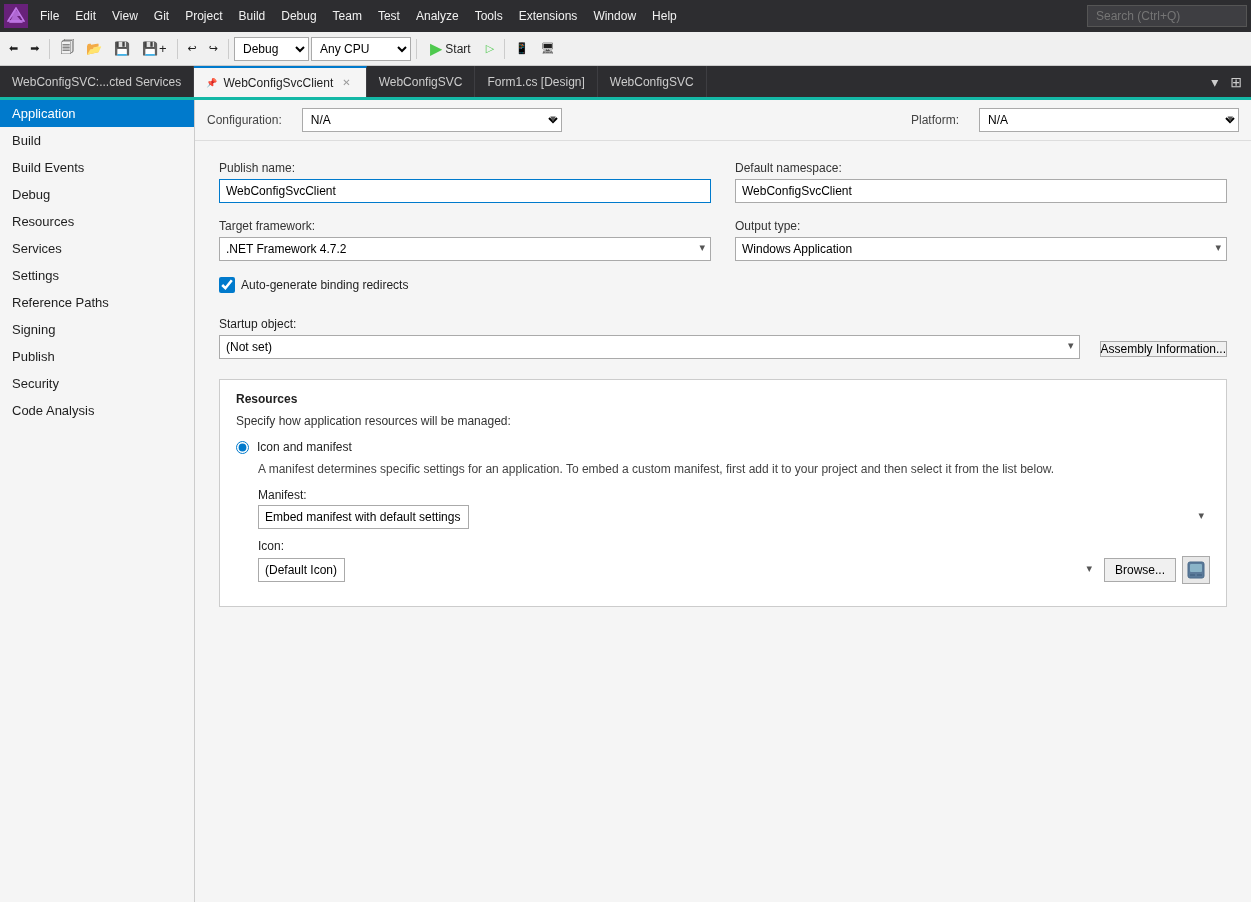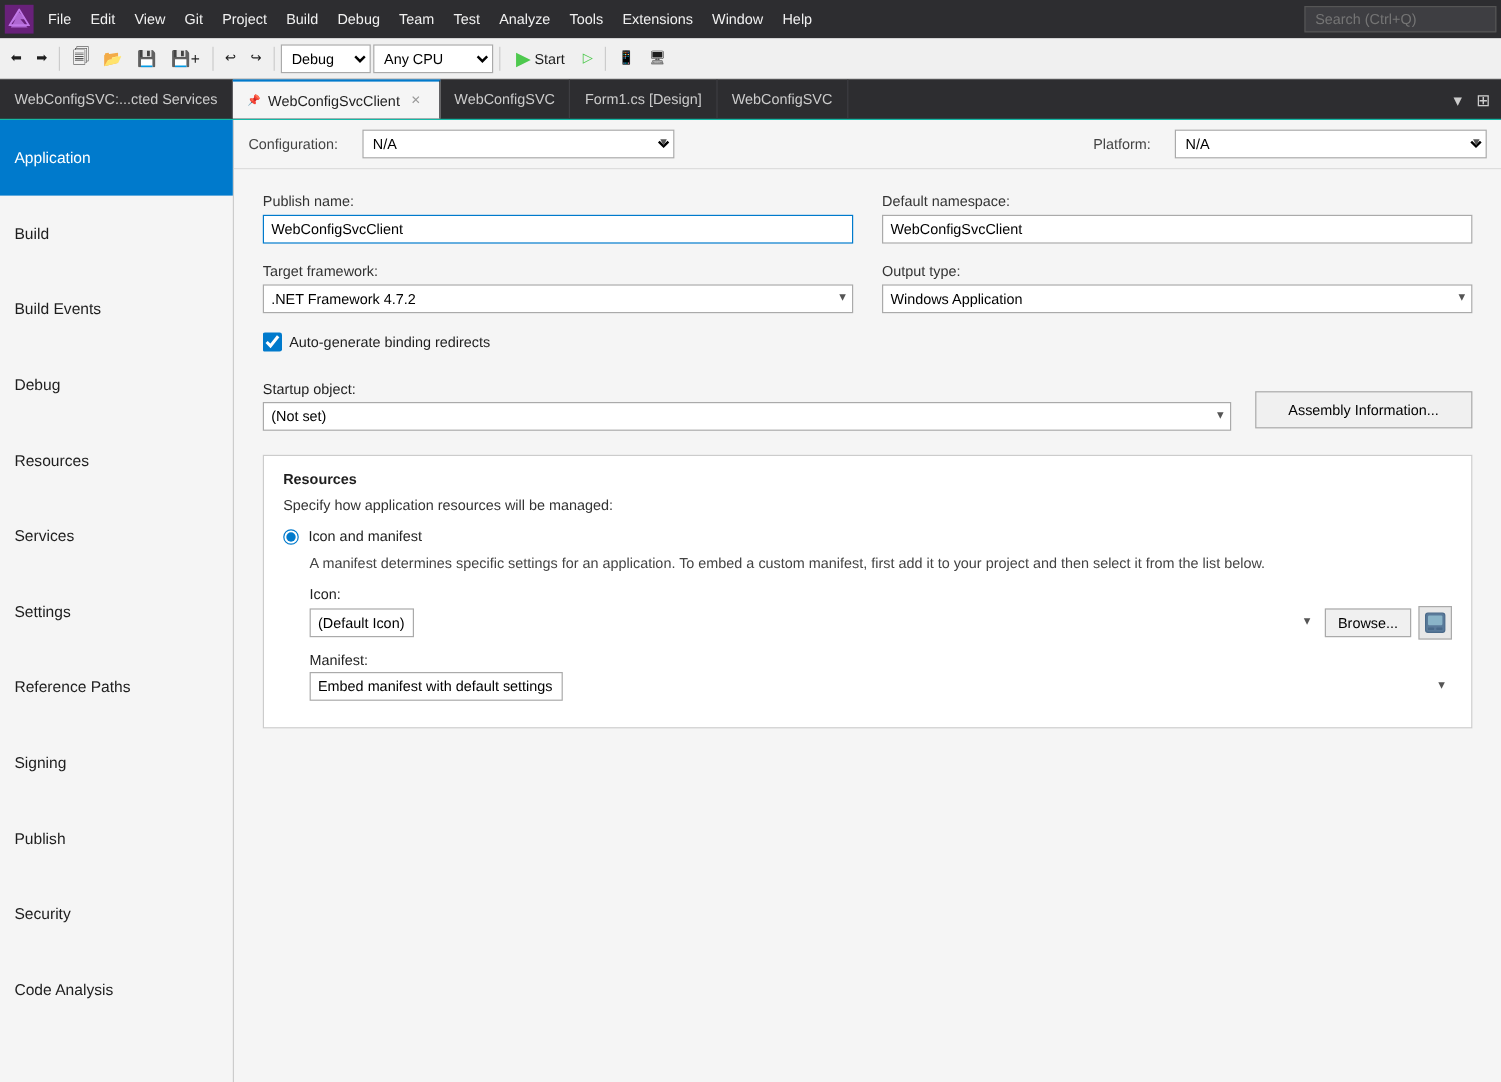--- a/index.html
+++ b/index.html
@@ -14,34 +14,34 @@
 
     
     .toolbar { display: flex; align-items: center; background: #f0f0f0; height: 34px; border-bottom: 1px solid #ccc; padding: 0 4px; gap: 2px; }
     .tb-btn { background: none; border: none; cursor: pointer; padding: 3px 5px; display: flex; align-items: center; font-size: 11px; color: #1e1e1e; }
     .tb-separator { width: 1px; height: 20px; background: #ccc; margin: 0 3px; }
     .tb-dropdown { height: 24px; border: 1px solid #aaa; background: white; font-size: 12px; padding: 0 4px; cursor: pointer; }
     .tb-start { background: none; border: none; color: #1e1e1e; font-size: 12px; cursor: pointer; padding: 3px 8px; display: flex; align-items: center; gap: 3px; }
     .start-triangle { color: #4ec94e; font-size: 16px; }
 
     
-    .tab-bar { display: flex; align-items: stretch; background: #2d2d30; height: 34px; border-bottom: 1px solid #14b8a6; overflow: hidden; }
+    .tab-bar { display: flex; align-items: stretch; background: #2d2d30; height: 34px; border-bottom: 3px solid #14b8a6; overflow: hidden; }
     .tab { display: flex; align-items: center; padding: 0 12px; color: #ccc; cursor: pointer; font-size: 12px; white-space: nowrap; border-right: 1px solid #3e3e42; gap: 6px; min-width: 0; }
     .tab.active { background: #f5f5f5; color: #1e1e1e; border-top: 2px solid #007acc; }
     .tab-close { font-size: 10px; color: #999; cursor: pointer; padding: 1px 3px; }
     .tab-pin { font-size: 9px; color: #999; }
     .tab-bar-end { margin-left: auto; display: flex; align-items: center; padding: 0 4px; gap: 2px; }
     .tab-bar-end button { background: none; border: none; color: #ccc; cursor: pointer; font-size: 14px; padding: 2px 5px; }
 
     
     .main-layout { display: flex; height: calc(100vh - 100px); }
 
     
     .sidebar { width: 195px; background: #f5f5f5; border-right: 1px solid #ccc; flex-shrink: 0; }
-    .sidebar-item { padding: 24px 12px; cursor: pointer; font-size: 13px; color: #1e1e1e; }
+    .sidebar-item { padding: 6px 12px; cursor: pointer; font-size: 13px; color: #1e1e1e; }
     .sidebar-item.active { background: #007acc; color: white; }
 
     
     .content { flex: 1; background: #f5f5f5; overflow-y: auto; }
 
     
     .config-bar { display: flex; align-items: center; padding: 8px 12px; border-bottom: 1px solid #ddd; background: #f5f5f5; gap: 20px; }
     .config-label { font-size: 12px; color: #444; }
     .config-dropdown { height: 24px; border: 1px solid #aaa; background: white; font-size: 12px; padding: 0 4px; width: 260px; }
     .config-sep { flex: 1; }
@@ -54,21 +54,21 @@
     .form-input { width: 100%; height: 24px; border: 1px solid #007acc; background: white; font-size: 12px; padding: 0 6px; outline: none; }
     .form-input.normal { border-color: #aaa; }
     .form-select { width: 100%; height: 24px; border: 1px solid #aaa; background: white; font-size: 12px; padding: 0 6px; appearance: none; cursor: pointer; }
     .select-wrapper { position: relative; }
     .select-wrapper::after { content: '▾'; position: absolute; right: 6px; top: 4px; font-size: 11px; pointer-events: none; color: #555; }
     .checkbox-row { display: flex; align-items: center; gap: 6px; margin-bottom: 24px; }
     .checkbox-row input[type=checkbox] { width: 16px; height: 16px; accent-color: #007acc; }
     .checkbox-label { font-size: 12px; }
     .startup-row { display: flex; gap: 20px; align-items: flex-end; margin-bottom: 20px; }
     .startup-group { flex: 1; }
-    .assembly-btn { height: 31px; white-space: nowrap; border: 1px solid #aaa; background: #f0f0f0; font-size: 12px; padding: 0 27px; cursor: pointer; }
+    .assembly-btn { height: 16px; white-space: nowrap; border: 1px solid #aaa; background: #f0f0f0; font-size: 12px; padding: 0 0; cursor: pointer; }
 
     
     .resources-section { border: 1px solid #ccc; margin: 0 0 16px 0; padding: 12px 16px; background: white; }
     .resources-title { font-size: 12px; font-weight: 600; margin-bottom: 8px; color: #1e1e1e; }
     .resources-desc { font-size: 12px; color: #333; margin-bottom: 12px; }
     .radio-option { display: flex; align-items: center; gap: 8px; margin-bottom: 6px; }
     .radio-option input[type=radio] { accent-color: #007acc; }
     .radio-label { font-size: 12px; font-weight: 500; }
     .radio-desc { font-size: 12px; color: #444; margin-left: 22px; margin-bottom: 10px; line-height: 1.5; }
     .icon-row { margin-left: 22px; margin-bottom: 10px; }
@@ -274,20 +274,30 @@
 
       <div class="resources-section">
         <div class="resources-title">Resources</div>
         <div class="resources-desc">Specify how application resources will be managed:</div>
 
         <div class="radio-option">
           <input type="radio" id="radio-icon" name="resource-type" checked="" style="">
           <label for="radio-icon" class="radio-label">Icon and manifest</label>
         </div>
         <div class="radio-desc">A manifest determines specific settings for an application. To embed a custom manifest, first add it to your project and then select it from the list below.</div>
+
+        <div class="icon-row">
+          <label>Manifest:</label>
+          <div class="select-wrapper">
+            <select class="icon-select">
+              <option>Embed manifest with default settings</option>
+              <option>Create application without a manifest</option>
+            </select>
+          </div>
+        </div>
 
         <div class="icon-row">
           <label>Icon:</label>
           <div class="icon-field-row">
             <div class="select-wrapper" style="flex:1;">
               <select class="icon-select">
                 <option>(Default Icon)</option>
               </select>
             </div>
             <button class="browse-btn">Browse...</button>
@@ -295,28 +305,18 @@
               <svg width="18" height="18" viewBox="0 0 18 18">
                 <rect x="1" y="1" width="16" height="16" rx="2" fill="#5a7a9a" stroke="#4a6a8a" stroke-width="1"></rect>
                 <rect x="3" y="3" width="12" height="8" rx="1" fill="#8ab4c8"></rect>
                 <rect x="3" y="13" width="5" height="2" rx="0.5" fill="#4a6a8a"></rect>
                 <rect x="10" y="13" width="5" height="2" rx="0.5" fill="#4a6a8a"></rect>
               </svg>
             </div>
           </div>
         </div>
 
-        <div class="icon-row">
-          <label>Manifest:</label>
-          <div class="select-wrapper">
-            <select class="icon-select">
-              <option>Embed manifest with default settings</option>
-              <option>Create application without a manifest</option>
-            </select>
-          </div>
-        </div>
-
       </div>
 
     </div>
   </div>
 
 </div>
 
 </body></html>

